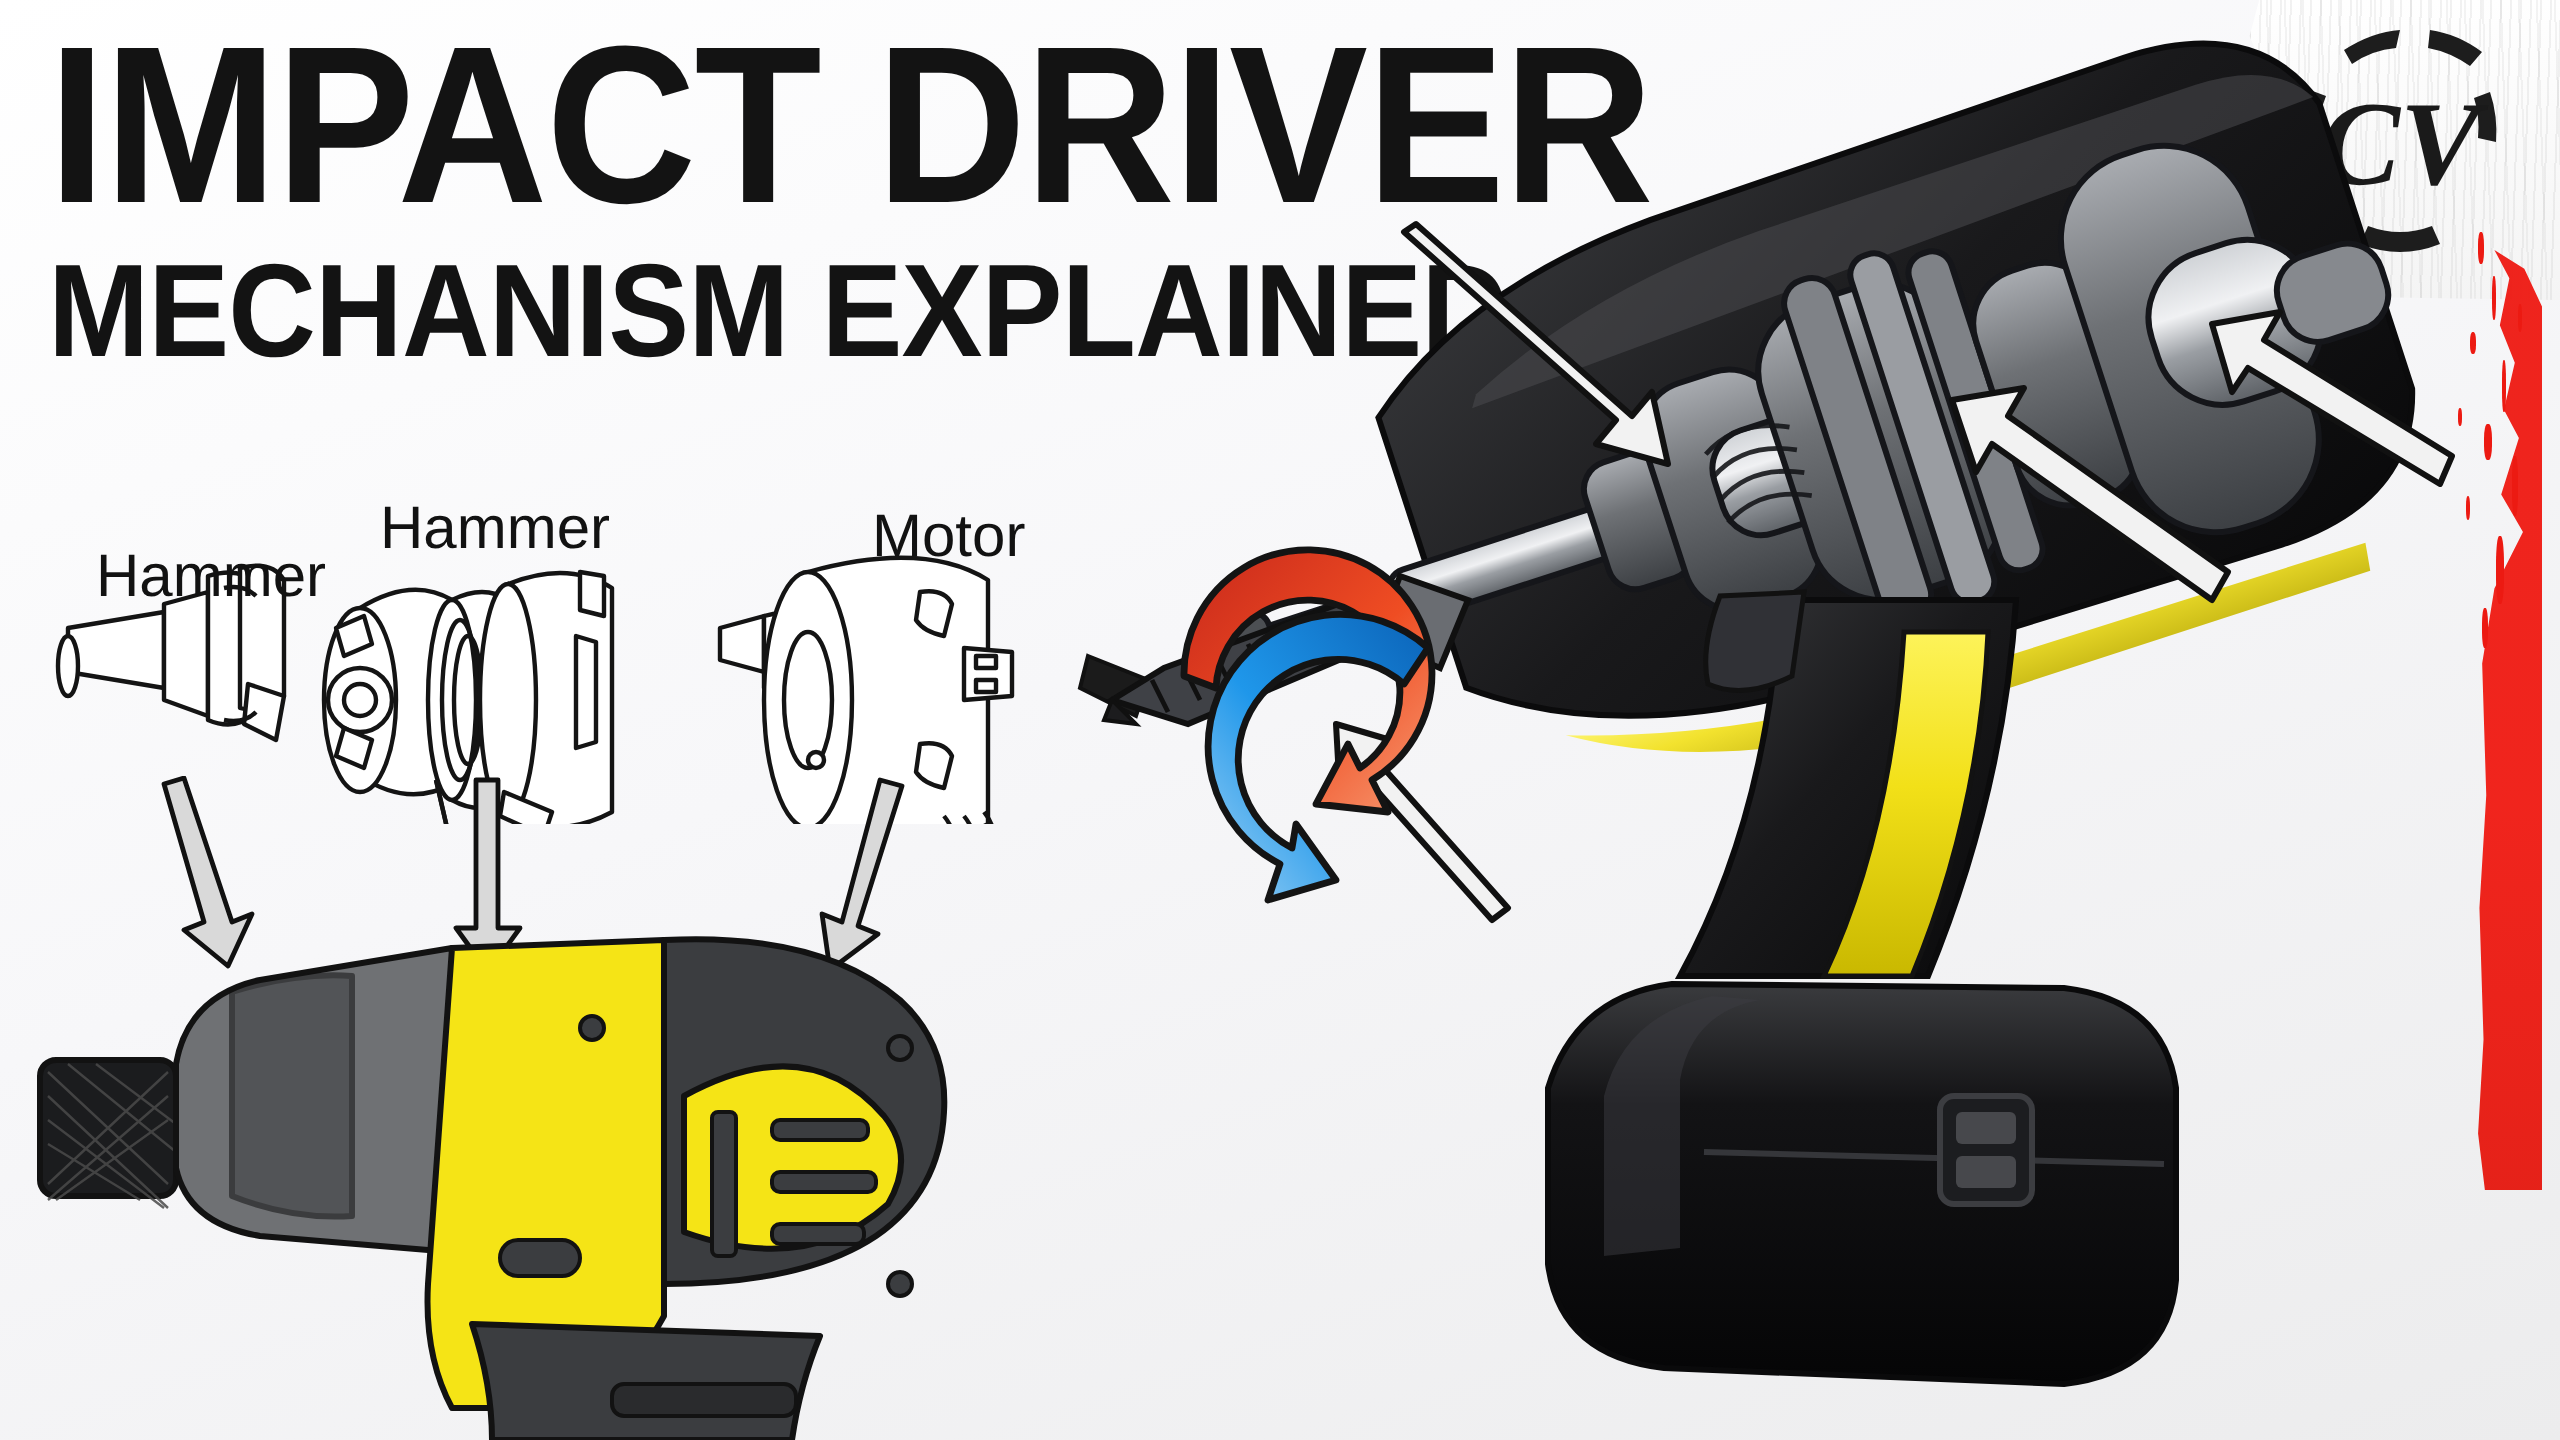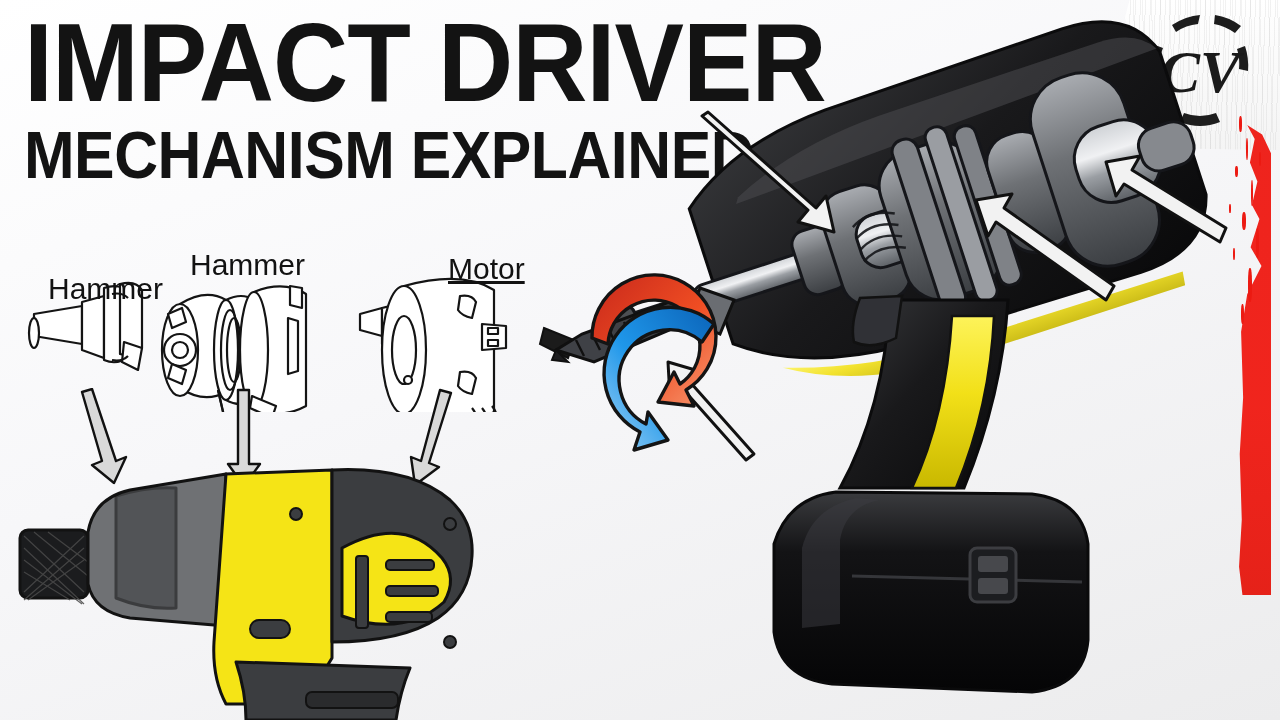--- a/index.html
+++ b/index.html
@@ -45,21 +45,21 @@
   .part-label {
     position:absolute;
     font-family:"Liberation Sans",sans-serif;
     font-weight:normal;
     font-size:30px;
     color:#121212;
     white-space:nowrap;
   }
   #label-anvil  { left:48px;  top:272px; }
   #label-hammer { left:190px; top:248px; }
-  #label-motor  { left:448px; top:252px;text-decoration:underline; }
+  #label-motor  { left:436px; top:252px; }
 
   
   #logo {
     position:absolute; left:1120px; top:0px; width:160px; height:150px;
   }
   #logo .paper {
     position:absolute; inset:0;
     background:
       repeating-linear-gradient(92deg, rgba(170,170,170,0.16) 0 1px, rgba(0,0,0,0) 1px 5px),
       repeating-linear-gradient(88deg, rgba(200,200,200,0.22) 0 1px, rgba(0,0,0,0) 1px 9px),

